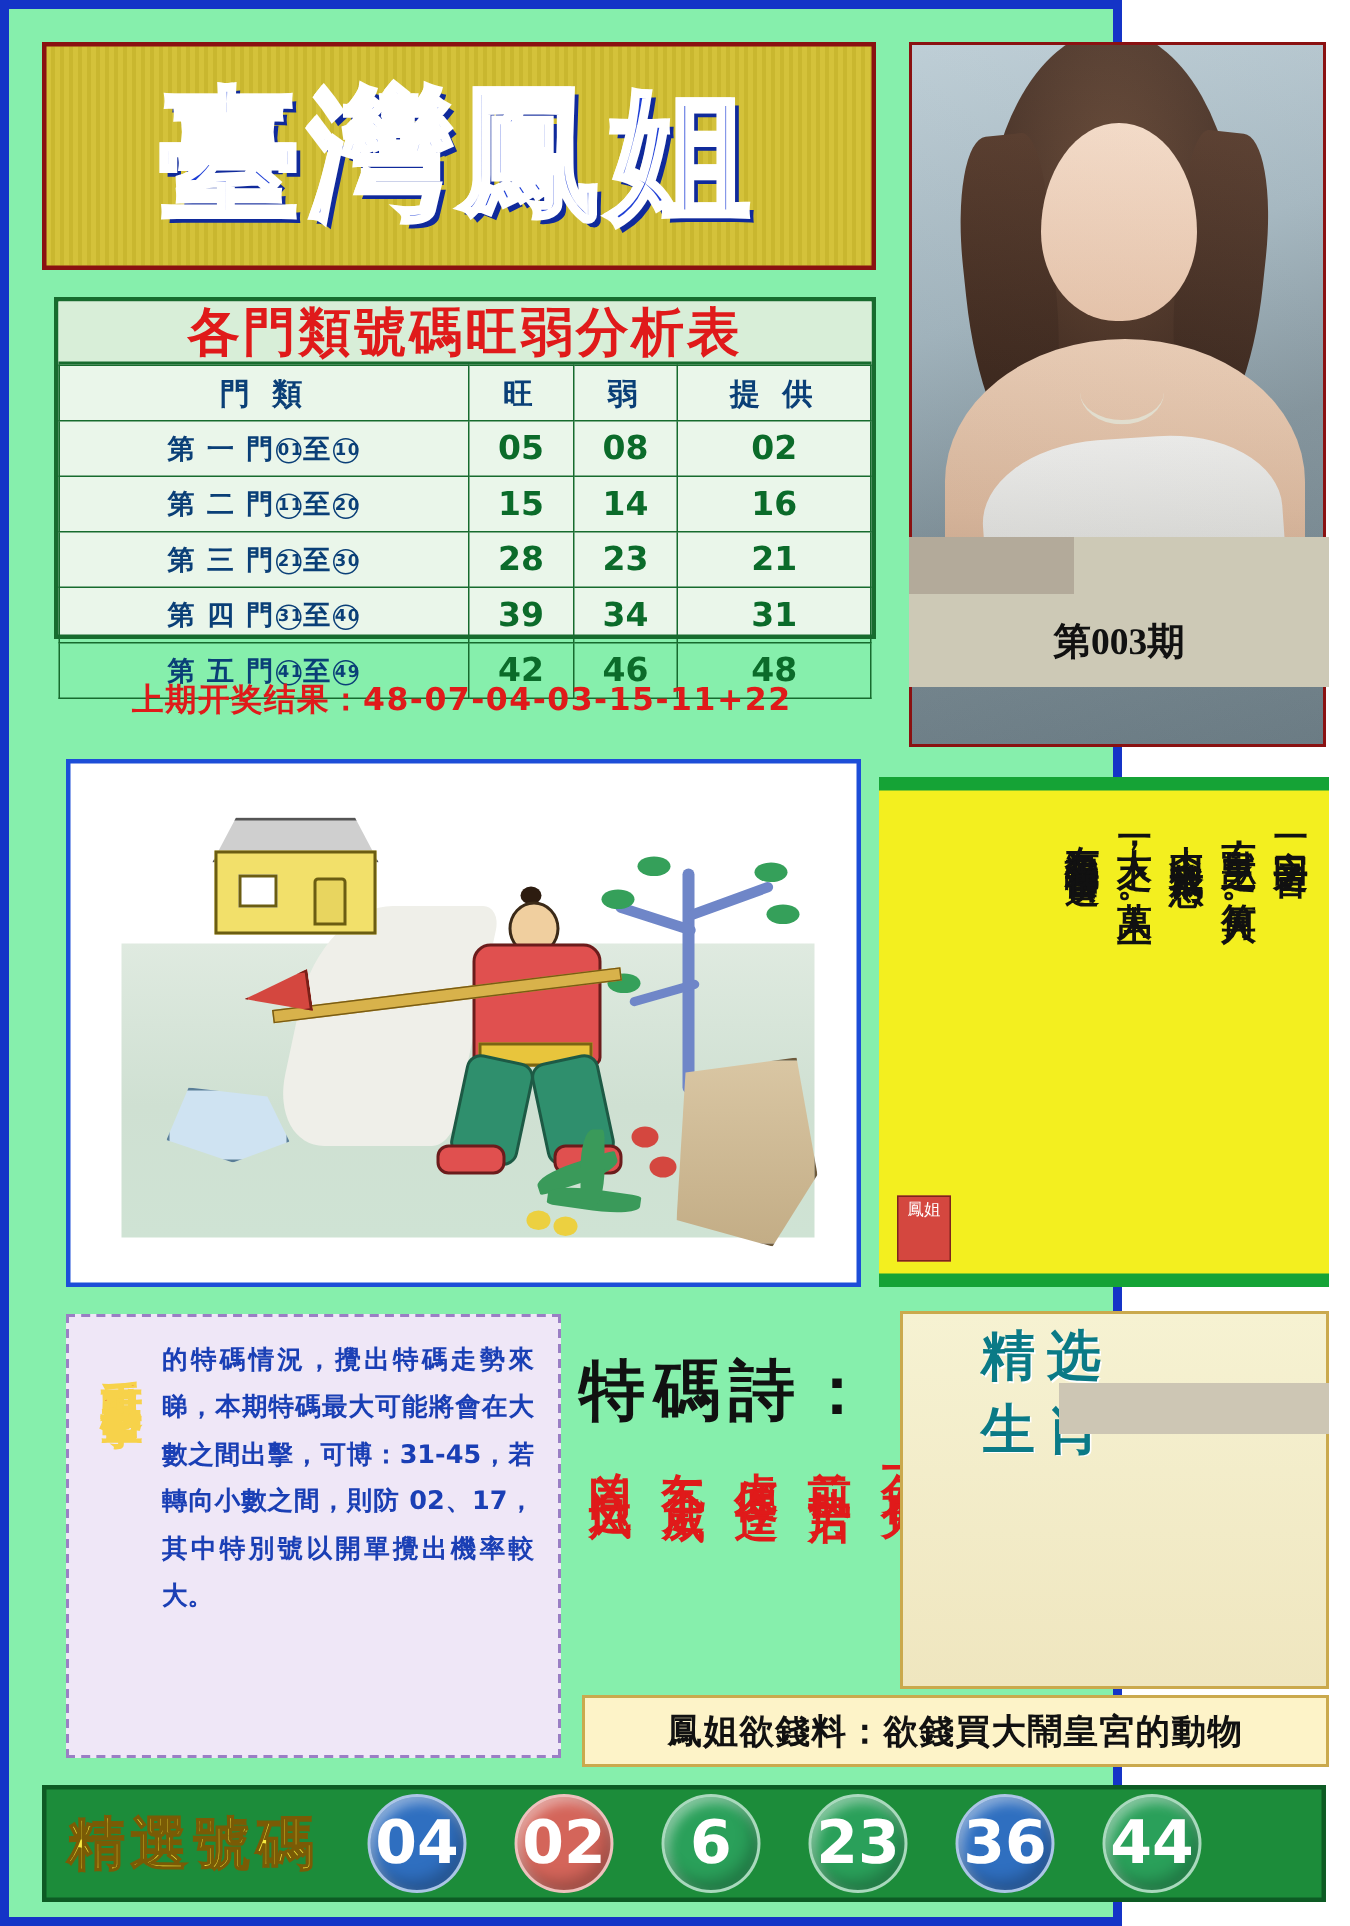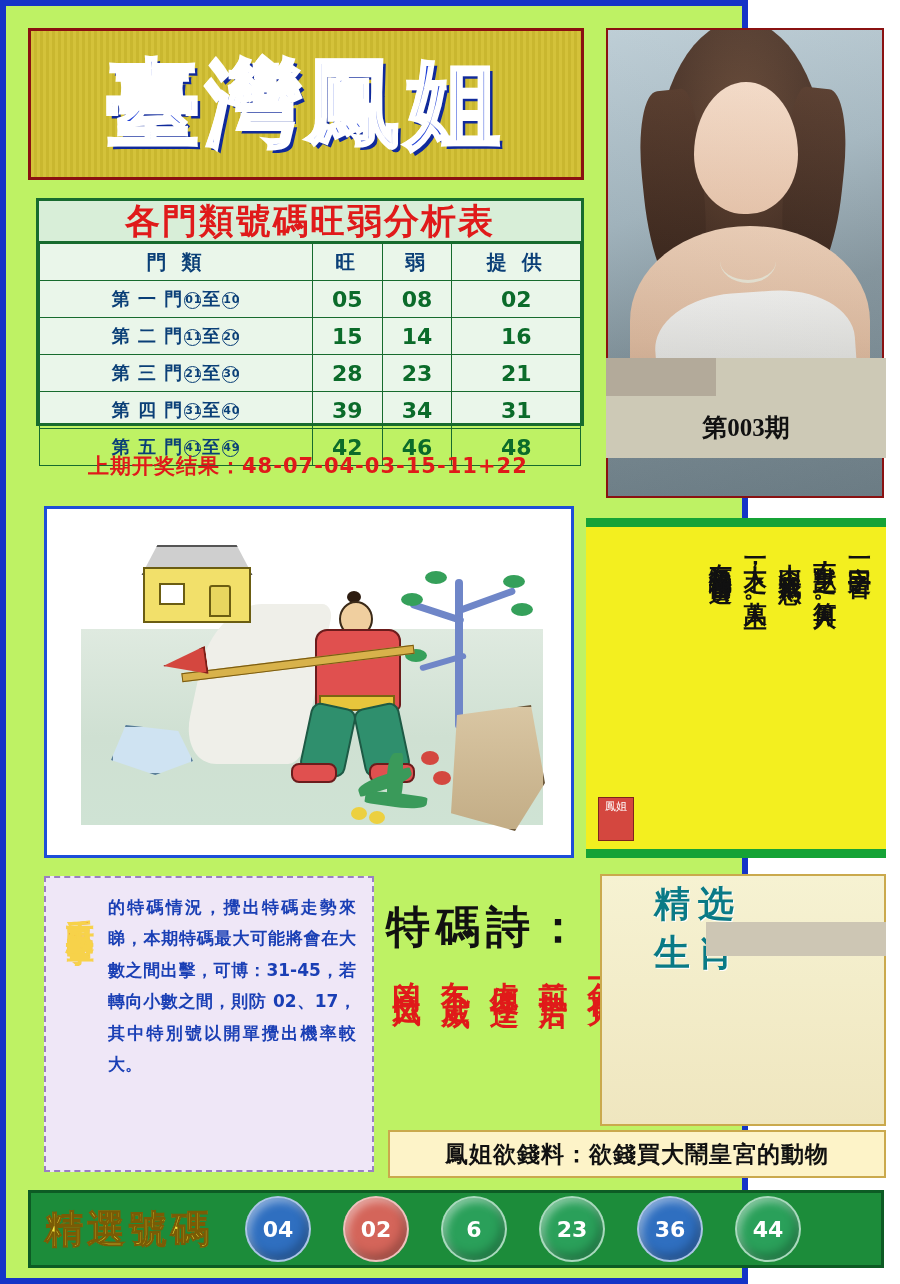--- a/index.html
+++ b/index.html
@@ -6,21 +6,21 @@
   body{
     width:900px;height:1284px;
     background:#ffffff;
     font-family:"DejaVu Sans","Liberation Sans",sans-serif;
     overflow:hidden;
   }
   .page{
     position:relative;width:748px;height:1284px;
     box-sizing:border-box;
     border:6px solid #1434c7;
-    background:#bef264;
+    background:#86efac;
   }
   
   .banner{
     position:absolute;left:22px;top:22px;width:556px;height:152px;
     background:
       repeating-linear-gradient(90deg,#d4c23a 0 3px,#c9b72f 3px 6px),
       #cfbf33;
     border:3px solid #8a1111;
     box-sizing:border-box;
     display:flex;align-items:center;justify-content:center;
@@ -328,21 +328,21 @@
   }
   .bottom-label{
     font-size:38px;font-weight:bold;color:#f6e93f;letter-spacing:4px;
     -webkit-text-stroke:1px #7a5b05;
     font-family:"DejaVu Serif","Liberation Serif",serif;
     white-space:nowrap;
   }
   .ball{
     width:62px;height:62px;border-radius:50%;
     display:flex;align-items:center;justify-content:center;
-    font-size:22px;font-weight:bold;color:#ffffff;
+    font-size:40px;font-weight:bold;color:#ffffff;
     border:2px solid rgba(255,255,255,.6);
     box-shadow:inset -4px -6px 10px rgba(0,0,0,.25),inset 3px 4px 8px rgba(255,255,255,.45);
   }
 </style>
 </head>
 <body>
 
 <div class="page">
 
   <div class="banner">

